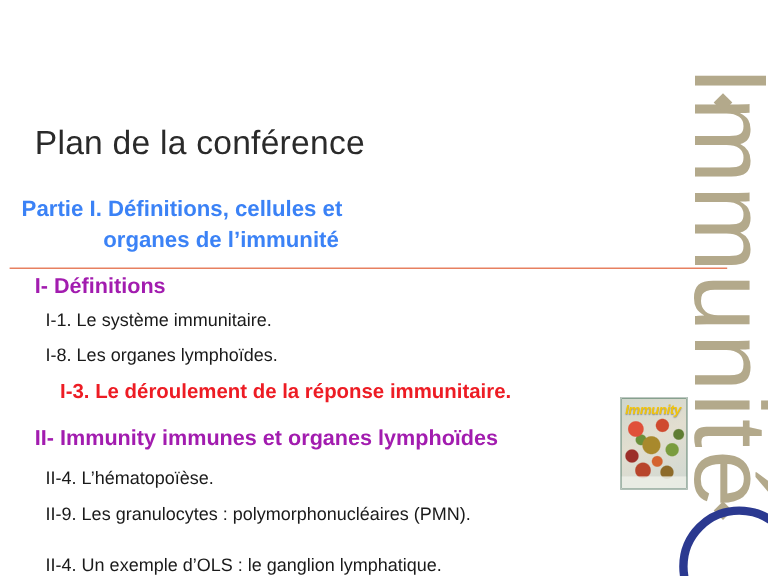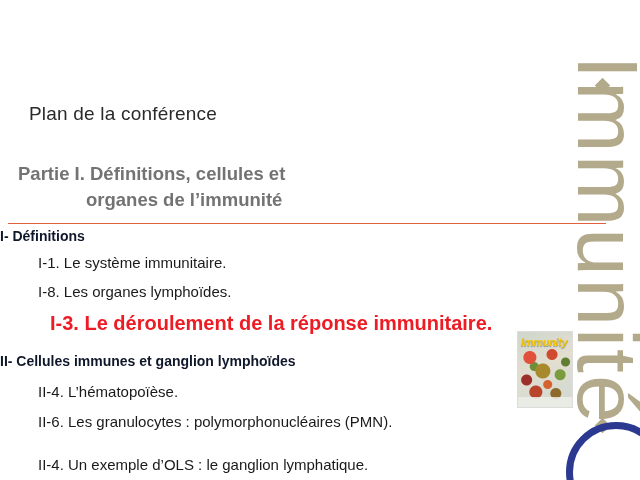--- a/index.html
+++ b/index.html
@@ -60,35 +60,35 @@
     border: 7px solid #2b3990;
     border-radius: 50%;
     background: transparent;
   }
 
   
   .slide-title {
     position: absolute;
     left: 29px;
     top: 103px;
-    font-size: 19px;
+    font-size: 28px;
     font-weight: 400;
     color: #2a2a2a;
     letter-spacing: 0.2px;
   }
 
   
   .part-heading {
     position: absolute;
     left: 18px;
     top: 161px;
     width: 340px;
     font-size: 18.5px;
     font-weight: bold;
-    color: #737373;
+    color: #3b82f6;
     line-height: 1.42;
   }
   .part-heading .line2 {
     display: block;
     padding-left: 68px;
   }
 
   
   .rule {
     position: absolute;
@@ -100,33 +100,33 @@
   }
 
   
   .outline {
     position: absolute;
     left: 0;
     top: 228px;
     width: 600px;
   }
   .sec-title {
-    font-size: 14px;
-    font-weight: bold;
-    color: #0f172a;
-    margin-left: 0;
+    font-size: 18px;
+    font-weight: bold;
+    color: #a21caf;
+    margin-left: 29px;
   }
   .sub-item {
     font-size: 15px;
     font-weight: 400;
     color: #1a1a1a;
     margin-left: 38px;
   }
   .sub-item.highlight {
-    font-size: 20px;
+    font-size: 17px;
     font-weight: bold;
     color: #ed1c24;
     margin-left: 50px;
   }
 
   .row-gap-a { height: 10px; }
   .row-gap-b { height: 12px; }
   .row-gap-c { height: 14px; }
   .row-gap-d { height: 18px; }
   .row-gap-e { height: 13px; }
@@ -206,27 +206,27 @@
 
     <div class="sub-item">I-1. Le système immunitaire.</div>
     <div class="row-gap-b"></div>
 
     <div class="sub-item">I-8. Les organes lymphoïdes.</div>
     <div class="row-gap-b"></div>
 
     <div class="sub-item highlight">I-3. Le déroulement de la réponse immunitaire.</div>
     <div class="row-gap-d"></div>
 
-    <div class="sec-title">II- Cellules immunes et ganglion lymphoïdes</div>
+    <div class="sec-title">II- Immunity immunes et organes lymphoïdes</div>
     <div class="row-gap-c"></div>
 
     <div class="sub-item">II-4. L’hématopoïèse.</div>
     <div class="row-gap-e"></div>
 
-    <div class="sub-item">II-6. Les granulocytes : polymorphonucléaires (PMN).</div>
+    <div class="sub-item">II-9. Les granulocytes : polymorphonucléaires (PMN).</div>
     <div class="row-gap-e"></div>
 
     <div class="row-gap-e"></div>
 
     <div class="sub-item">II-4. Un exemple d’OLS : le ganglion lymphatique.</div>
   </div>
 
   <div class="cover-thumb">
     <div class="cover-art"></div>
     <div class="cover-band"></div>

